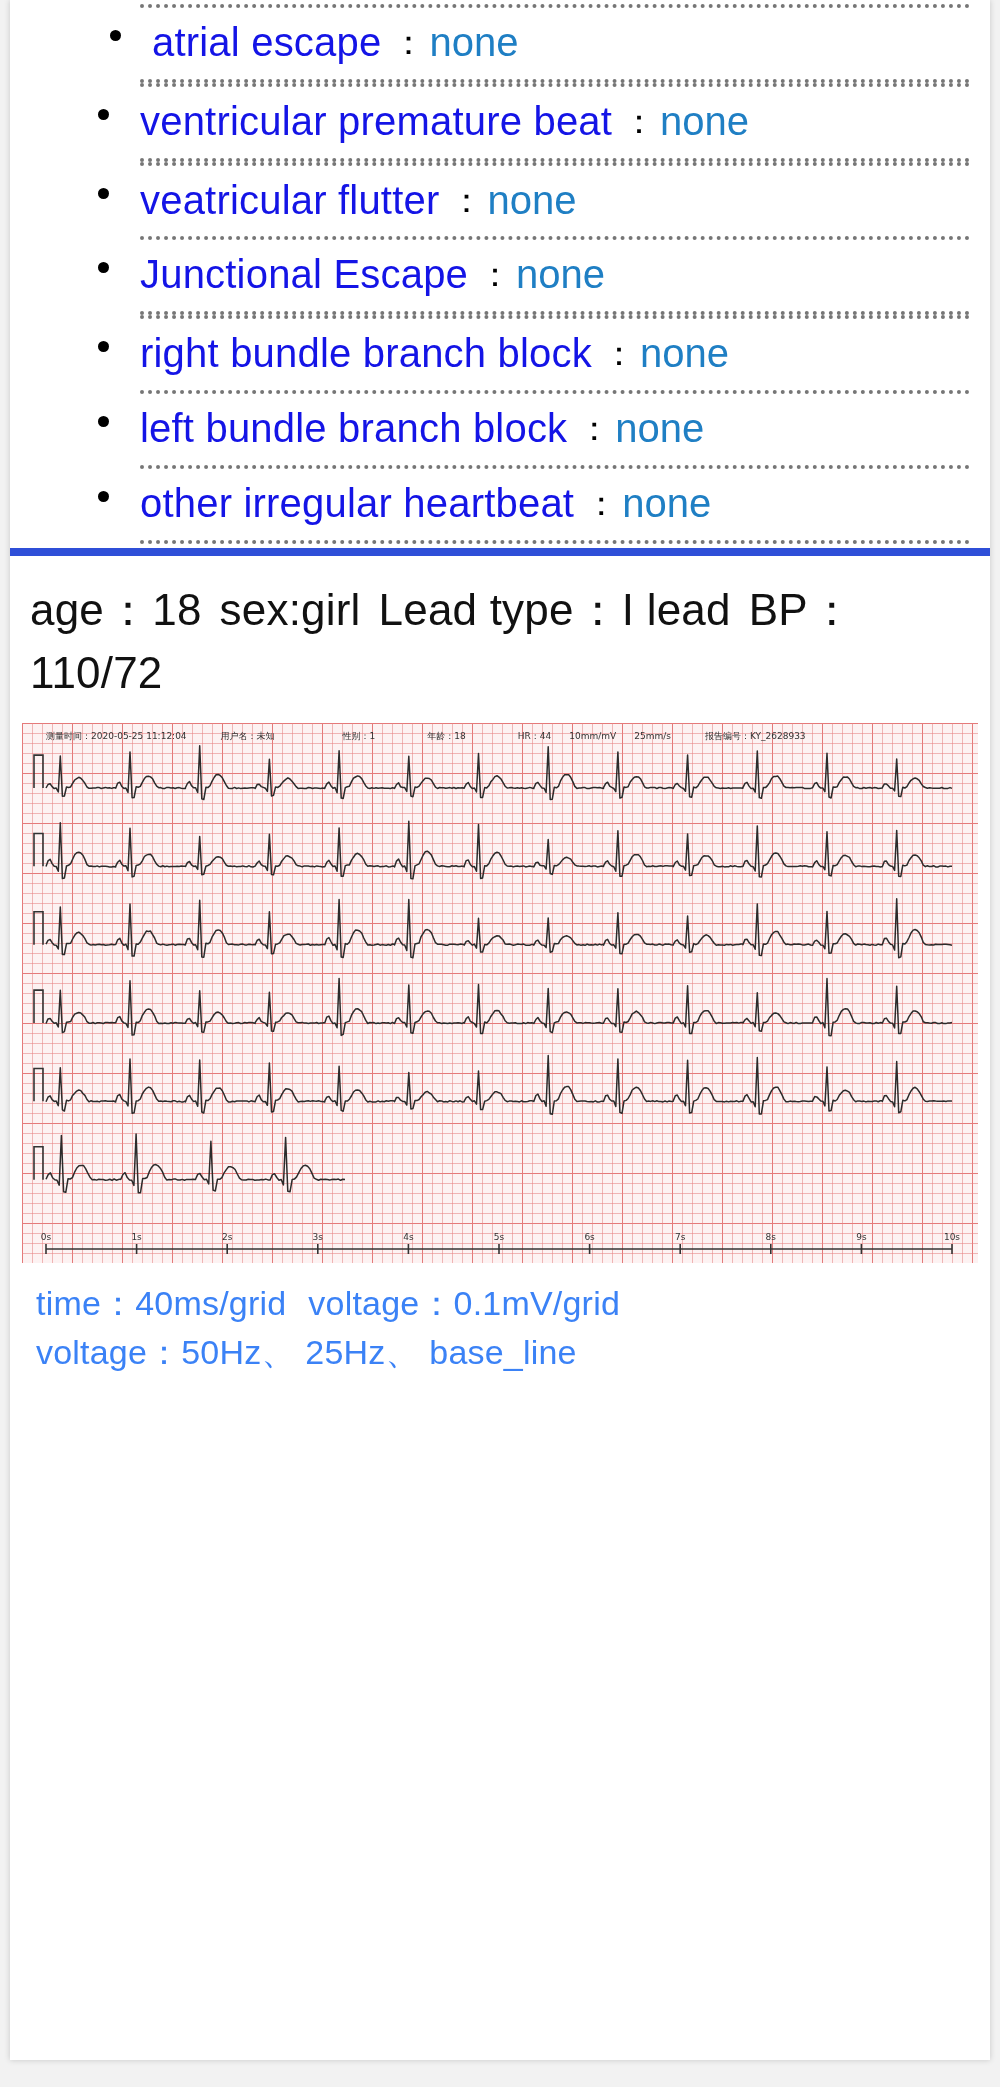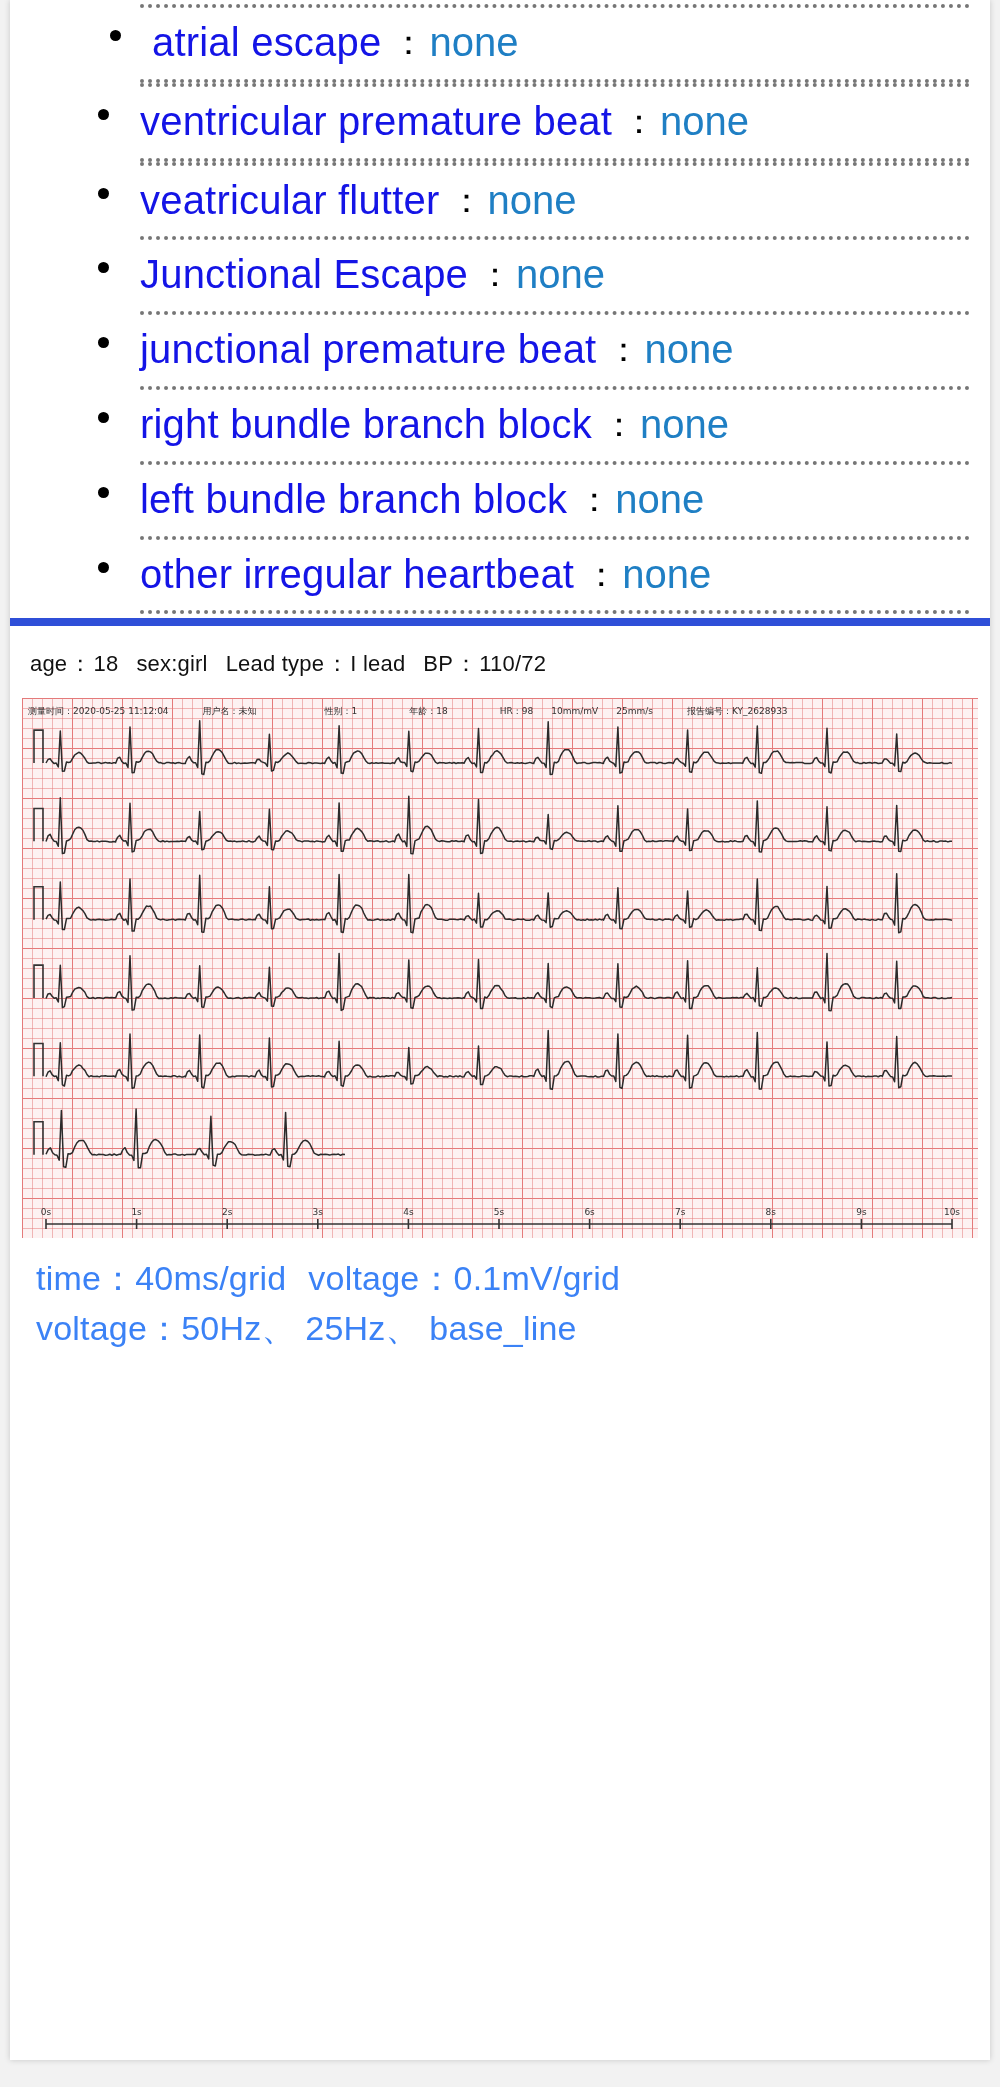--- a/index.html
+++ b/index.html
@@ -79,21 +79,21 @@
 
   
   .blue-divider {
     height: 8px;
     background: #2f4fd8;
     margin: 4px 0 0 0;
   }
 
   
   .patient-info {
-    font-size: 22px;
+    font-size: 44px;
     color: #111111;
     padding: 22px 16px 18px 20px;
     line-height: 1.45;
     letter-spacing: .2px;
   }
   .patient-info .gap { display: inline-block; width: 18px; }
   .pi-colon { padding: 0 2px; }
 
   
   .ecg-wrap {
@@ -110,21 +110,21 @@
   }
   .ecg-header {
     position: absolute;
     left: 0; right: 0; top: 4px;
     height: 18px;
     font-size: 9px;
     color: #333;
     font-family: "DejaVu Sans", "Liberation Sans", sans-serif;
     display: flex;
     align-items: center;
-    padding-left: 6px;
+    padding-left: 24px;
     white-space: nowrap;
     letter-spacing: 0;
   }
   .ecg-header span { display: inline-block; }
   .eh-sp { width: 34px; display: inline-block; }
   .eh-sp-sm { width: 18px; display: inline-block; }
 
   .ecg-traces { position: absolute; left: 0; top: 18px; right: 0; bottom: 0; }
   .ecg-traces svg { display: block; }
 
@@ -158,21 +158,20 @@
         <li class="diag-item indent"><span class="bullet"></span><span class="diag-label">atrial escape</span><span class="diag-colon">：</span><span class="diag-value">none</span></li>
         <div class="dotted-sep"></div>
         <div class="dotted-sep"></div>
         <li class="diag-item"><span class="bullet"></span><span class="diag-label">ventricular premature beat</span><span class="diag-colon">：</span><span class="diag-value">none</span></li>
         <div class="dotted-sep"></div>
         <div class="dotted-sep"></div>
         <li class="diag-item"><span class="bullet"></span><span class="diag-label">veatricular flutter</span><span class="diag-colon">：</span><span class="diag-value">none</span></li>
         <div class="dotted-sep"></div>
         <li class="diag-item"><span class="bullet"></span><span class="diag-label">Junctional Escape</span><span class="diag-colon">：</span><span class="diag-value">none</span></li>
         <div class="dotted-sep"></div>
-        <li class="diag-item"><span class="bullet"></span><span class="diag-label">junctional premature beat</span><span class="diag-colon">：</span><span class="diag-value">none</span></li>
         <div class="dotted-sep"></div>
         <li class="diag-item"><span class="bullet"></span><span class="diag-label">right bundle branch block</span><span class="diag-colon">：</span><span class="diag-value">none</span></li>
         <div class="dotted-sep"></div>
         <li class="diag-item"><span class="bullet"></span><span class="diag-label">left bundle branch block</span><span class="diag-colon">：</span><span class="diag-value">none</span></li>
         <div class="dotted-sep"></div>
         <li class="diag-item"><span class="bullet"></span><span class="diag-label">other irregular heartbeat</span><span class="diag-colon">：</span><span class="diag-value">none</span></li>
         <div class="dotted-sep"></div>
       </ul>
 
     <div class="blue-divider"></div>
@@ -192,21 +191,21 @@
           <span class="eh-sp"></span>
         <span>性别：</span>
           <span>1</span>
         <span class="eh-sp"></span>
           <span class="eh-sp-sm"></span>
         <span>年龄：</span>
           <span>18</span>
         <span class="eh-sp"></span>
           <span class="eh-sp-sm"></span>
         <span>HR：</span>
-          <span>98</span>
+          <span>44</span>
         <span class="eh-sp-sm"></span>
         <span>10mm/mV</span>
         <span class="eh-sp-sm"></span>
         <span>25mm/s</span>
         <span class="eh-sp"></span>
         <span>报告编号：</span>
           <span>KY_2628933</span>
       </div>
 
       <div class="ecg-traces">

